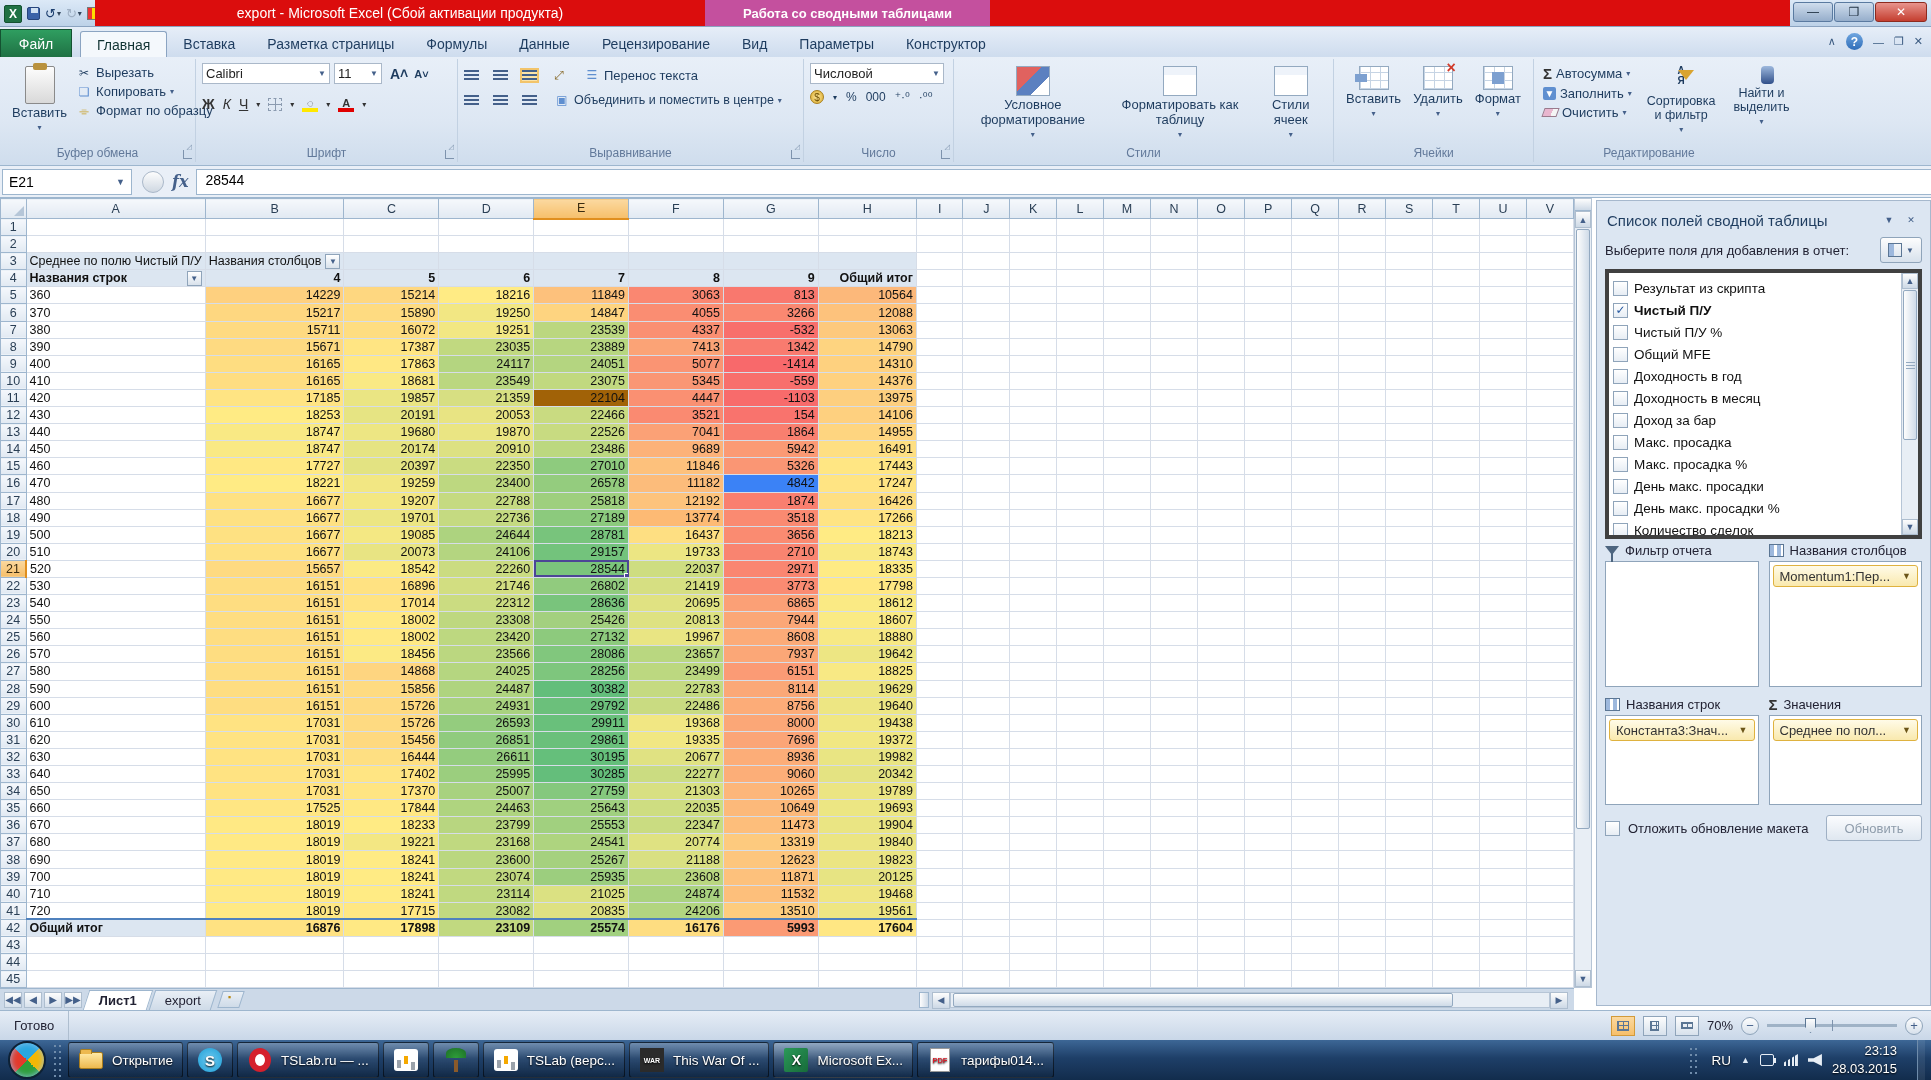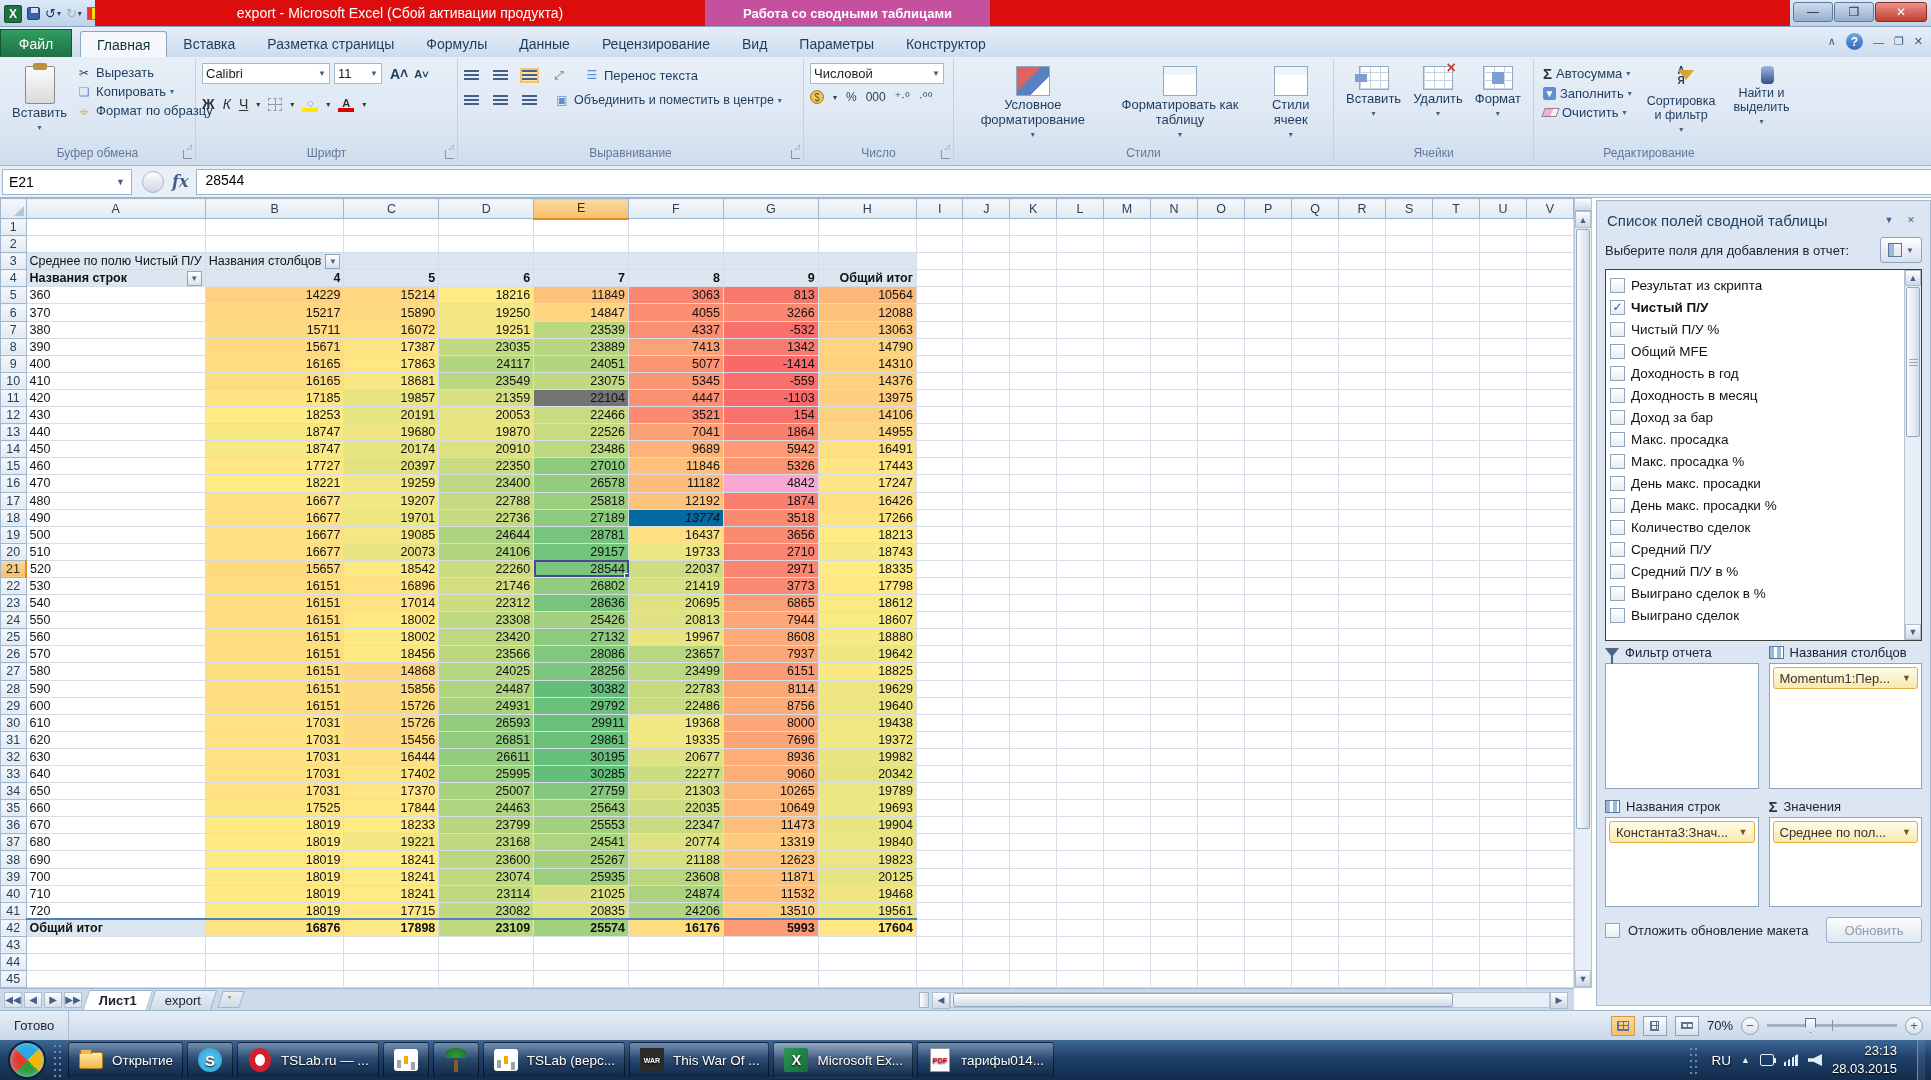--- a/index.html
+++ b/index.html
@@ -186,21 +186,21 @@
   .pane-title { display:flex; align-items:center; justify-content:space-between; height:30px;
     font-size:15px; color:#1e3c5f; padding:0 2px; }
   .pane-title .btns { display:flex; gap:4px; }
   .pbtn { width:18px; height:16px; font-size:9px; color:#44608a; display:flex; align-items:center; justify-content:center; }
   .choose { display:flex; align-items:center; justify-content:space-between; margin:2px 0 6px 0; }
   .choose .txt { font-size:13px; color:#223; }
   .layoutbtn { width:42px; height:26px; border:1px solid #8fa4ba; border-radius:3px;
     background:linear-gradient(180deg,#fdfdfd,#d7e1ec); display:flex; align-items:center; justify-content:center; gap:4px; }
   .layoutbtn .lgrid { width:14px; height:14px; border:1px solid #5b7694;
     background:linear-gradient(90deg,#9db8dd 0 5px,transparent 5px); }
-  .fieldbox { background:#fff; border:1px solid #404040; height:372px; position:relative; overflow:hidden; padding:4px 20px 4px 4px; }
+  .fieldbox { background:#fff; border:4px solid #404040; height:270px; position:relative; overflow:hidden; padding:4px 20px 4px 4px; }
   .fld { display:flex; align-items:center; gap:6px; height:22px; font-size:13.5px; color:#111; }
   .cb { width:15px; height:15px; border:1px solid #8fa4ba; background:linear-gradient(180deg,#fff,#e7edf4);
     font-size:12px; color:#2457a0; display:flex; align-items:center; justify-content:center; }
   .flbl.b { font-weight:bold; }
   .fscroll { position:absolute; right:0; top:0; bottom:0; width:17px; background:#e8eef5; border-left:1px solid #b6c5d6; }
   .fscroll .sarrow { height:16px; }
   .fthumb { margin:1px; height:150px; background:linear-gradient(90deg,#fdfdfd,#cfdbe8); border:1px solid #93a9c0; border-radius:2px;
     display:flex; align-items:center; justify-content:center; }
   .grip { width:9px; height:7px; background:repeating-linear-gradient(0deg,#93a9c0 0 1px,transparent 1px 3px); }
   .fscroll .sarrow.bottom { position:absolute; bottom:0; left:0; right:0; }
@@ -823,21 +823,21 @@
             <td class="c" style=""></td>
             <td class="c" style=""></td>
             <td class="c" style=""></td>
           </tr>
           <tr>
             <th class="rowhdr">11</th>
             <td class="c" style="">420</td>
             <td class="c num" style="background:rgb(255,228,131);">17185</td>
             <td class="c num" style="background:rgb(234,229,131);">19857</td>
             <td class="c num" style="background:rgb(215,223,130);">21359</td>
-            <td class="c num" style="background:#737373;">22104</td>
+            <td class="c num" style="background:#a16207;">22104</td>
             <td class="c num" style="background:rgb(250,144,114);">4447</td>
             <td class="c num" style="background:rgb(248,107,107);">-1103</td>
             <td class="c num" style="background:rgb(253,207,127);">13975</td>
             <td class="c" style=""></td>
             <td class="c" style=""></td>
             <td class="c" style=""></td>
             <td class="c" style=""></td>
             <td class="c" style=""></td>
             <td class="c" style=""></td>
             <td class="c" style=""></td>
@@ -950,21 +950,21 @@
             <td class="c" style=""></td>
           </tr>
           <tr>
             <th class="rowhdr">16</th>
             <td class="c" style="">470</td>
             <td class="c num" style="background:rgb(255,235,132);">18221</td>
             <td class="c num" style="background:rgb(242,231,131);">19259</td>
             <td class="c num" style="background:rgb(189,216,128);">23400</td>
             <td class="c num" style="background:rgb(148,204,126);">26578</td>
             <td class="c num" style="background:rgb(252,188,123);">11182</td>
-            <td class="c num" style="background:#f9a8d4;">4842</td>
+            <td class="c num" style="background:#3b82f6;">4842</td>
             <td class="c num" style="background:rgb(255,228,131);">17247</td>
             <td class="c" style=""></td>
             <td class="c" style=""></td>
             <td class="c" style=""></td>
             <td class="c" style=""></td>
             <td class="c" style=""></td>
             <td class="c" style=""></td>
             <td class="c" style=""></td>
             <td class="c" style=""></td>
             <td class="c" style=""></td>
@@ -999,21 +999,21 @@
             <td class="c" style=""></td>
             <td class="c" style=""></td>
           </tr>
           <tr>
             <th class="rowhdr">18</th>
             <td class="c" style="">490</td>
             <td class="c num" style="background:rgb(254,225,130);">16677</td>
             <td class="c num" style="background:rgb(236,230,131);">19701</td>
             <td class="c num" style="background:rgb(197,218,129);">22736</td>
             <td class="c num" style="background:rgb(140,202,125);">27189</td>
-            <td class="c num" style="background:#0369a1;font-style:italic;">13774</td>
+            <td class="c num" style="background:#fdba74;">13774</td>
             <td class="c num" style="background:rgb(250,138,113);">3518</td>
             <td class="c num" style="background:rgb(255,228,131);">17266</td>
             <td class="c" style=""></td>
             <td class="c" style=""></td>
             <td class="c" style=""></td>
             <td class="c" style=""></td>
             <td class="c" style=""></td>
             <td class="c" style=""></td>
             <td class="c" style=""></td>
             <td class="c" style=""></td>

